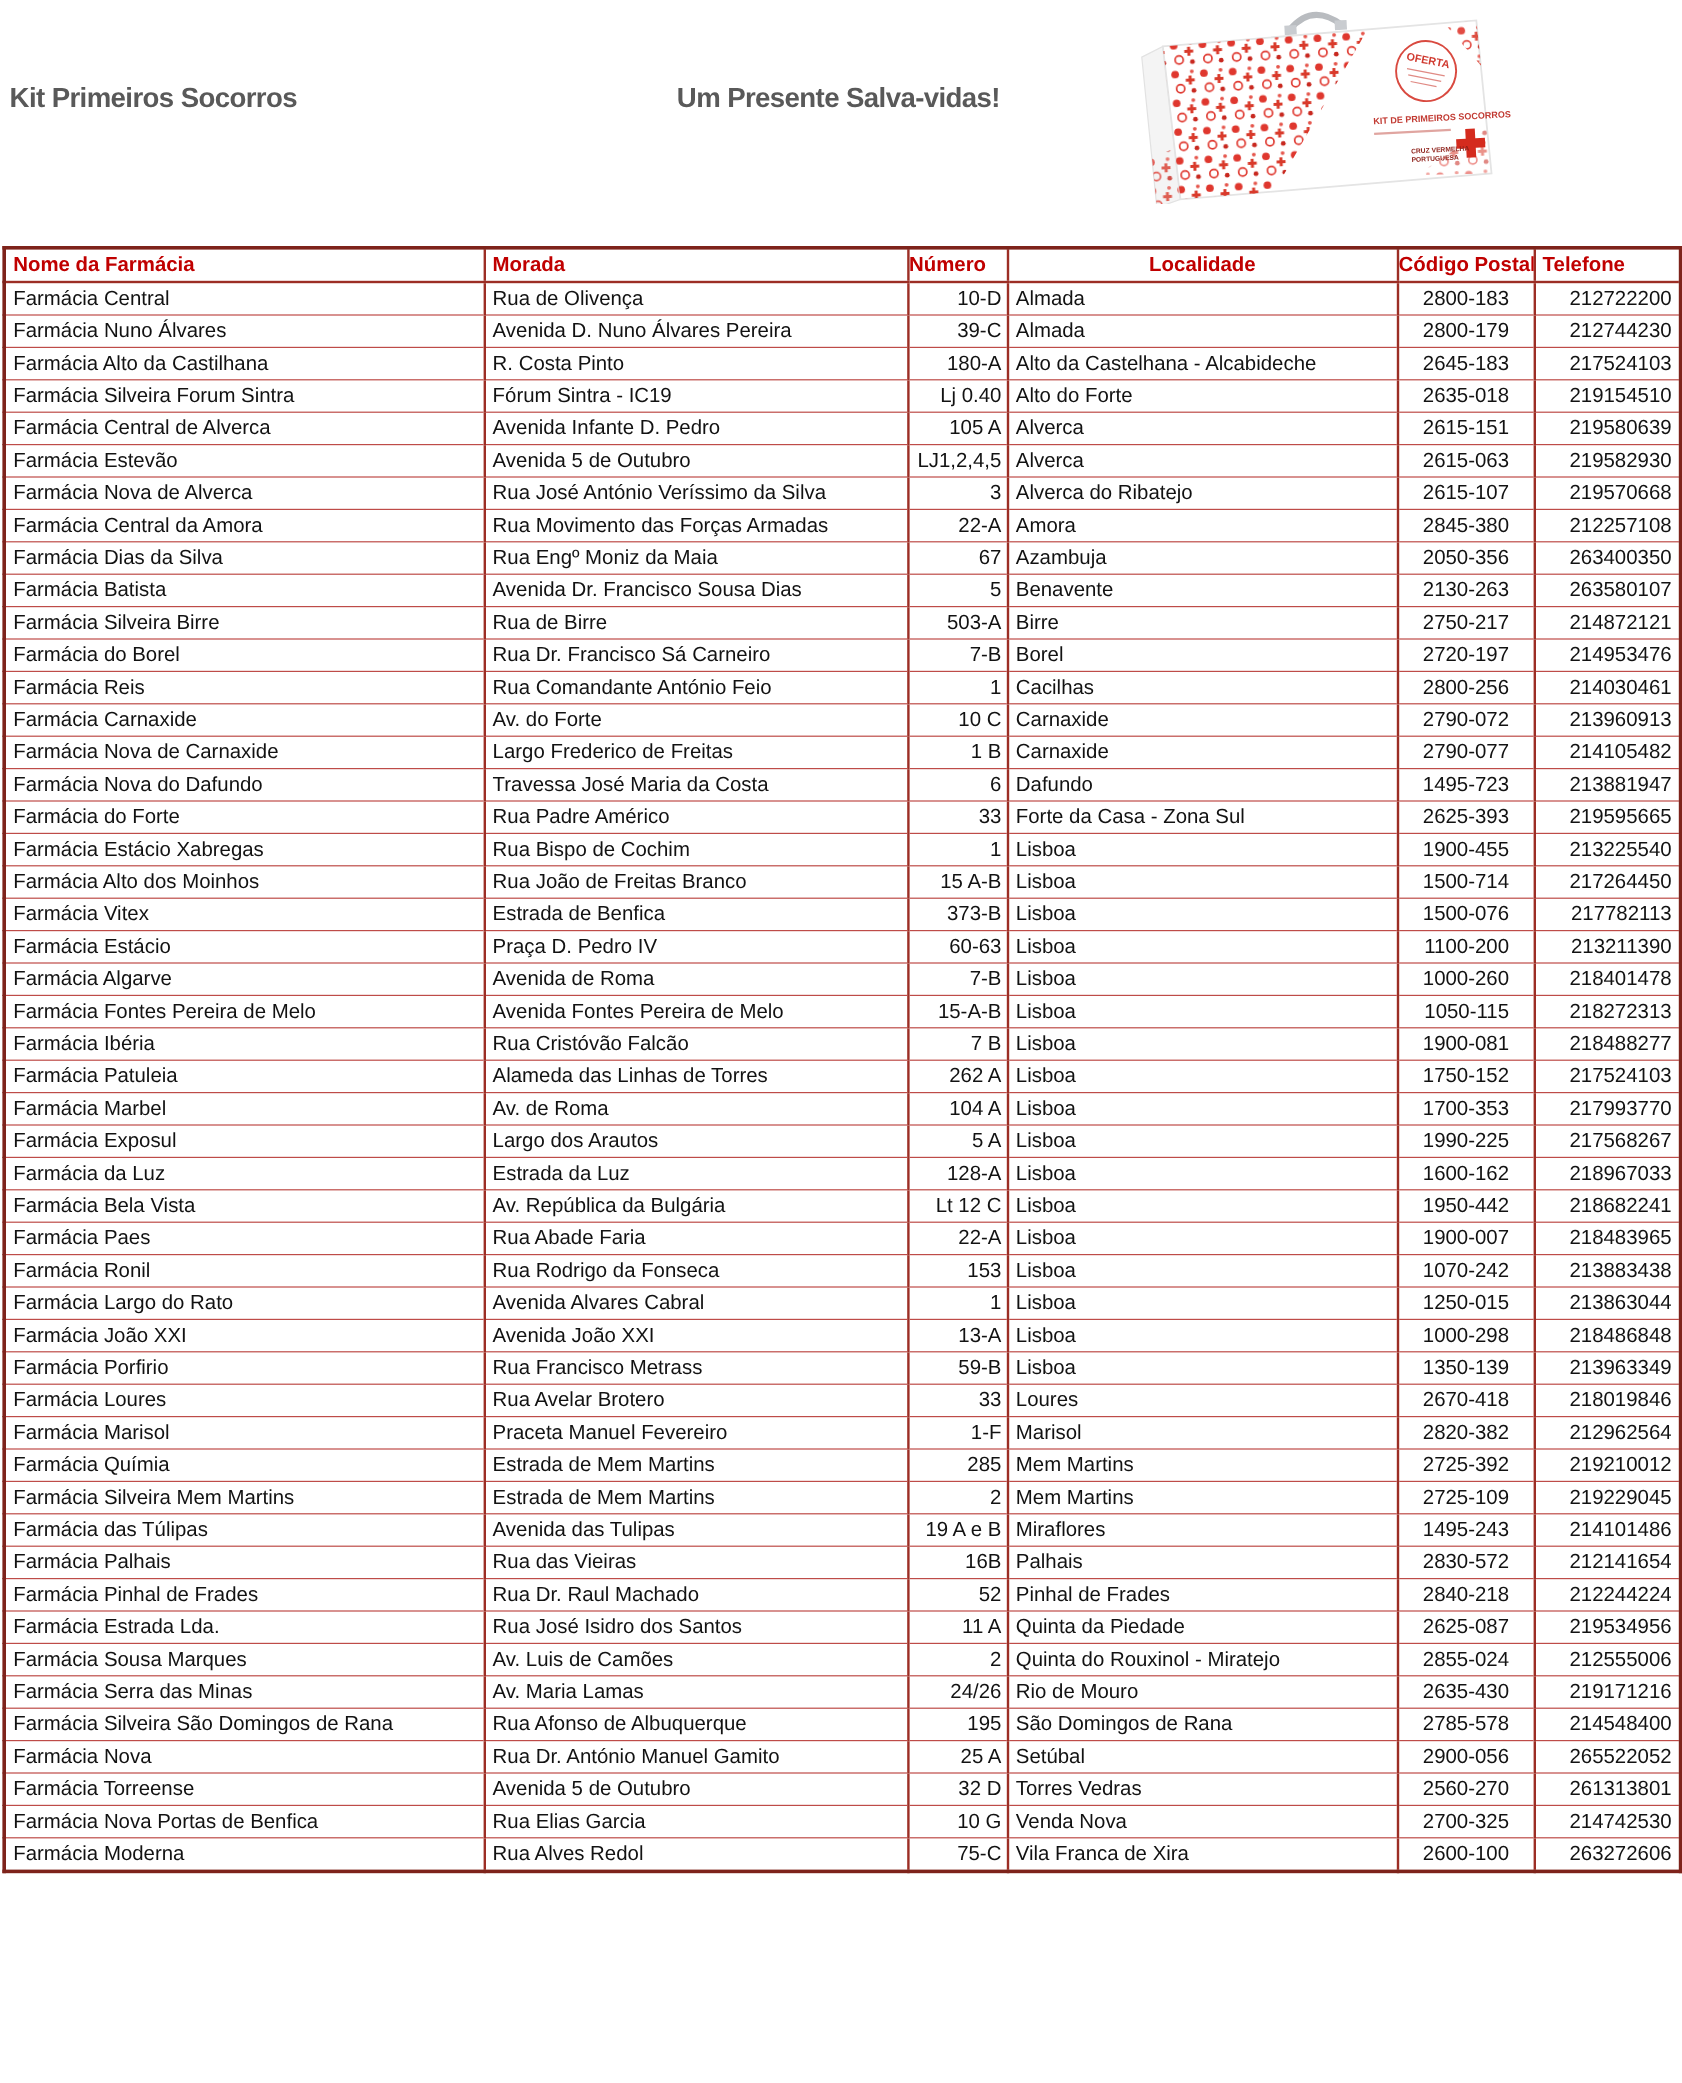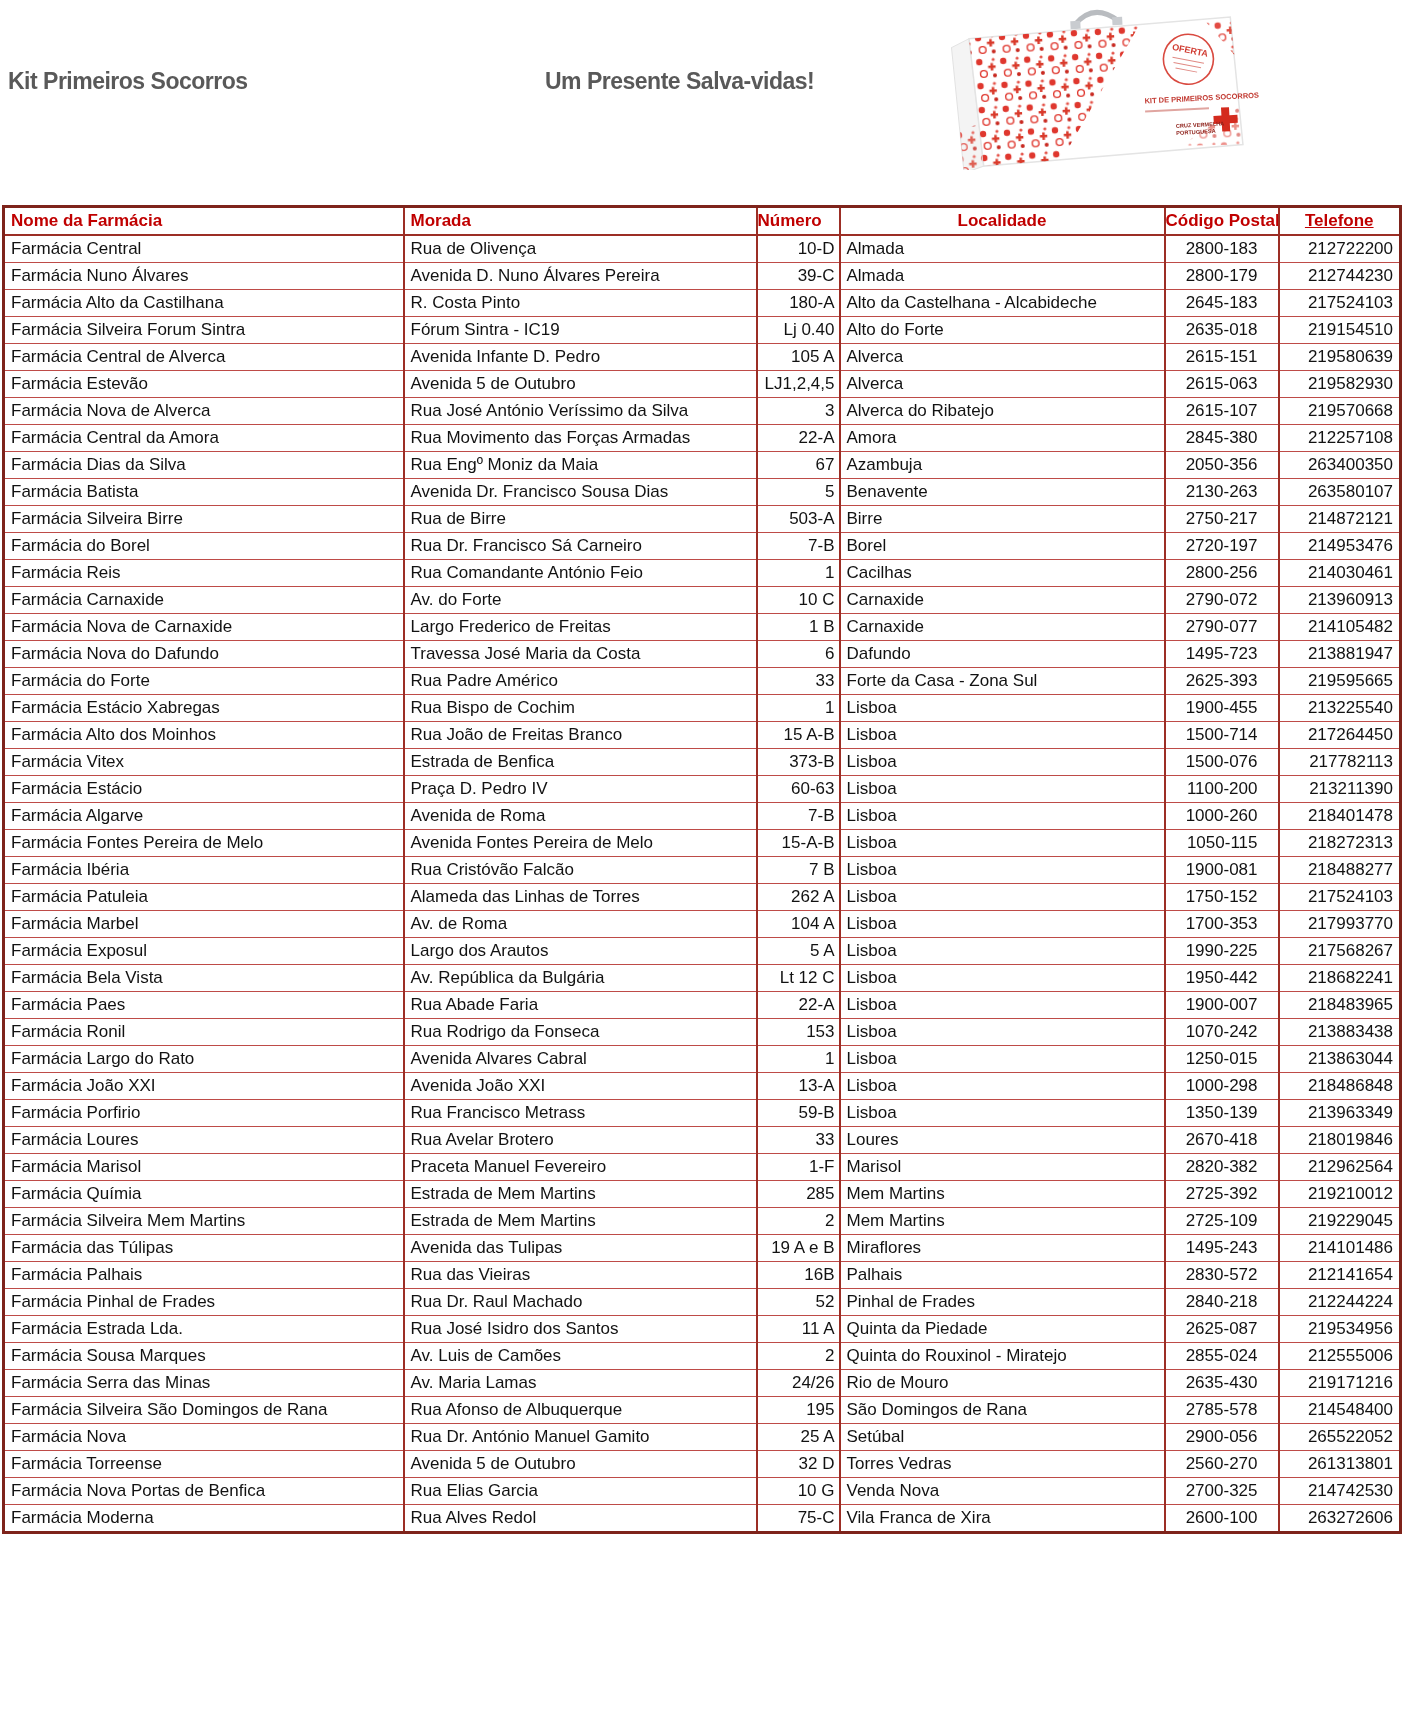--- a/index.html
+++ b/index.html
@@ -7,21 +7,21 @@
     width:1402px;height:1736px;background:#ffffff;position:relative;
     font-family:"Liberation Sans", sans-serif;
     -webkit-font-smoothing:antialiased;
   }
   
   .page-title{
     position:absolute;font-weight:bold;font-size:23px;color:#595959;
     letter-spacing:-0.5px;white-space:nowrap;
   }
   #title-left{left:8px;top:68px;}
-  #title-right{left:545px;top:68px;}
+  #title-right{left:564px;top:68px;}
   
   #kit-art{position:absolute;left:928px;top:2px;width:340px;height:168px;}
   
   table{
     position:absolute;left:2px;top:205px;width:1397px;
     border-collapse:collapse;table-layout:fixed;
     border:3px solid #7e231b;
   }
   th,td{
     height:24px;font-size:17px;line-height:24px;
@@ -36,21 +36,21 @@
   .col-nome{text-align:left;}
   .col-morada{text-align:left;}
   .col-numero{text-align:right;padding-right:4px;padding-left:1px;}
   td.col-localidade{text-align:left;}
   th.col-localidade{text-align:center;}
   .col-codigo_postal{text-align:right;padding-right:20px;}
   th.col-codigo_postal{text-align:center;padding:1px 0;}
   .col-telefone{text-align:right;padding-right:6px;}
   th.col-nome, th.col-morada{text-align:left;}
   th.col-numero{text-align:left;padding:1px 0;}
-  th.col-telefone{text-align:center;text-decoration:underline;}
+  th.col-telefone{text-align:left;}
 </style>
 </head>
 <body>
 
 <div id="title-left" class="page-title">Kit Primeiros Socorros</div>
 <div id="title-right" class="page-title">Um Presente Salva-vidas!</div>
 
 <svg id="kit-art" viewBox="0 0 340 168" aria-hidden="true">
   <defs>
     <pattern id="flor" width="24" height="24" patternUnits="userSpaceOnUse">
@@ -328,20 +328,28 @@
       </tr>
       <tr>
         <td class="col-nome">Farmácia Exposul</td>
         <td class="col-morada">Largo dos Arautos</td>
         <td class="col-numero">5 A</td>
         <td class="col-localidade">Lisboa</td>
         <td class="col-codigo_postal">1990-225</td>
         <td class="col-telefone">217568267</td>
       </tr>
       <tr>
+        <td class="col-nome">Farmácia da Luz</td>
+        <td class="col-morada">Estrada da Luz</td>
+        <td class="col-numero">128-A</td>
+        <td class="col-localidade">Lisboa</td>
+        <td class="col-codigo_postal">1600-162</td>
+        <td class="col-telefone">218967033</td>
+      </tr>
+      <tr>
         <td class="col-nome">Farmácia Bela Vista</td>
         <td class="col-morada">Av. República da Bulgária</td>
         <td class="col-numero">Lt 12 C</td>
         <td class="col-localidade">Lisboa</td>
         <td class="col-codigo_postal">1950-442</td>
         <td class="col-telefone">218682241</td>
       </tr>
       <tr>
         <td class="col-nome">Farmácia Paes</td>
         <td class="col-morada">Rua Abade Faria</td>

